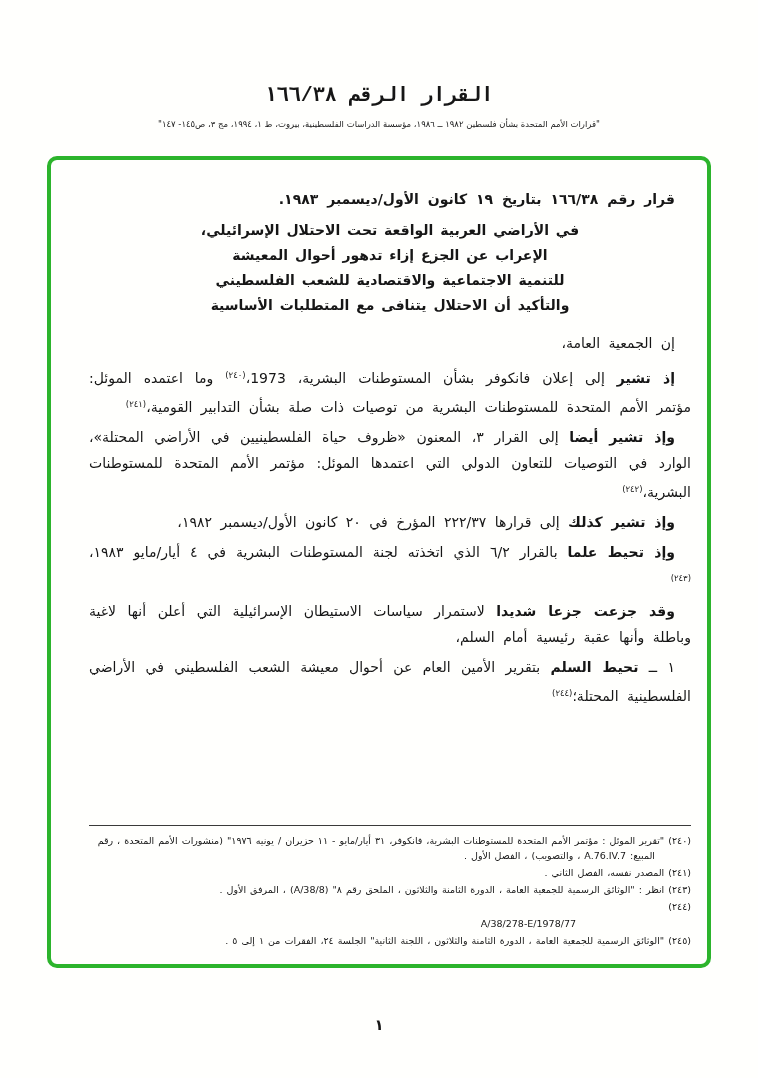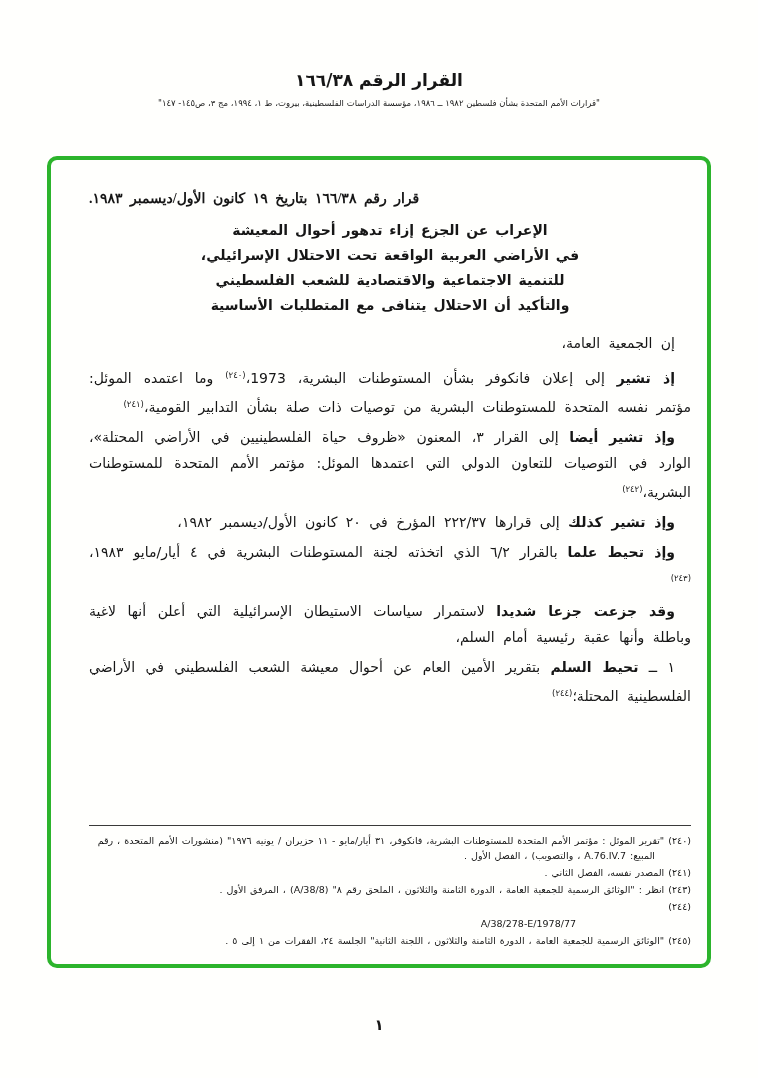--- a/index.html
+++ b/index.html
@@ -8,38 +8,38 @@
     width: 758px; height: 1078px;
     background: #fffffd;
     font-family: "DejaVu Sans", sans-serif;
     color: #161616;
     overflow: hidden;
   }
   .page { position: relative; width: 758px; height: 1078px; background: #fffffd; }
 
   
   .doc-header { position: absolute; top: 70px; left: 0; width: 100%; text-align: center; direction: rtl; }
-  .doc-title { font-size: 17px; font-weight: 700; margin: 0; }
+  .doc-title { font-size: 20px; font-weight: 700; margin: 12px; font-family: Liberation Mono, monospace; }
   .doc-source { margin-top: 8px; font-size: 8.5px; color: #1d1d1d; }
 
   
   .green-box {
     position: absolute; left: 47px; top: 156px;
     width: 664px; height: 812px;
     border: 4px solid #2cb42c;
     border-radius: 10px;
     background: #fffffd;
     padding: 26px 16px 14px 38px;
     display: flex; flex-direction: column;
     direction: rtl;
     overflow: hidden;
   }
 
   .res-body { font-size: 14px; line-height: 26px; text-align: justify; word-spacing: 4px; }
-  .res-heading { font-weight: 700; text-indent: 16px; margin: 0 0 4px 0; text-align: left; font-family: Liberation Serif, serif; }
+  .res-heading { font-weight: 700; text-indent: 16px; margin: 0 0 4px 0; text-align: right; }
   .res-subject { text-align: center; font-weight: 700; line-height: 25px; margin: 6px 0 12px 0; word-spacing: 2px; }
   .subject-line { text-align: center; }
   .salutation { font-weight: 400; text-indent: 16px; margin: 6px 0; text-align: right; }
   .para { margin: 4px 0; text-indent: 16px; }
   .para .lead { font-weight: 700; }
   .para .num { font-weight: 400; }
   .ref { font-size: 8.5px; vertical-align: 5px; letter-spacing: 0; }
 
   
   .footnotes { margin-top: auto; direction: rtl; }
@@ -64,29 +64,29 @@
     <div class="doc-source">"قرارات الأمم المتحدة بشأن فلسطين ١٩٨٢ ــ ١٩٨٦، مؤسسة الدراسات الفلسطينية، بيروت، ط ١، ١٩٩٤، مج ٣، ص١٤٥- ١٤٧"</div>
   </div>
 
   <div class="green-box">
 
     <div class="res-body">
 
       <p class="res-heading">قرار رقم ١٦٦/٣٨ بتاريخ ١٩ كانون الأول/ديسمبر ١٩٨٣.</p>
 
       <div class="res-subject">
+        <div class="subject-line">في الأراضي العربية الواقعة تحت الاحتلال الإسرائيلي،</div>
         <div class="subject-line">الإعراب عن الجزع إزاء تدهور أحوال المعيشة</div>
-        <div class="subject-line">في الأراضي العربية الواقعة تحت الاحتلال الإسرائيلي،</div>
         <div class="subject-line">للتنمية الاجتماعية والاقتصادية للشعب الفلسطيني</div>
         <div class="subject-line">والتأكيد أن الاحتلال يتنافى مع المتطلبات الأساسية</div>
       </div>
 
       <p class="salutation">إن الجمعية العامة،</p>
 
-      <p class="para"><span class="num"></span><span class="lead">إذ تشير</span><span> إلى إعلان فانكوفر بشأن المستوطنات البشرية، 1973،</span><sup class="ref">(٢٤٠)</sup><span> وما اعتمده الموئل: مؤتمر نفسه المتحدة للمستوطنات البشرية من توصيات ذات صلة بشأن التدابير القومية،</span><sup class="ref">(٢٤١)</sup></p>
+      <p class="para"><span class="num"></span><span class="lead">إذ تشير</span><span> إلى إعلان فانكوفر بشأن المستوطنات البشرية، 1973،</span><sup class="ref">(٢٤٠)</sup><span> وما اعتمده الموئل: مؤتمر الأمم المتحدة للمستوطنات البشرية من توصيات ذات صلة بشأن التدابير القومية،</span><sup class="ref">(٢٤١)</sup></p>
 
       <p class="para"><span class="num"></span><span class="lead">وإذ تشير أيضا</span><span> إلى القرار ٣، المعنون «ظروف حياة الفلسطينيين في الأراضي المحتلة»، الوارد في التوصيات للتعاون الدولي التي اعتمدها الموئل: مؤتمر الأمم المتحدة للمستوطنات البشرية،</span><sup class="ref">(٢٤٢)</sup></p>
 
       <p class="para"><span class="num"></span><span class="lead">وإذ تشير كذلك</span><span> إلى قرارها ٢٢٢/٣٧ المؤرخ في ٢٠ كانون الأول/ديسمبر ١٩٨٢،</span></p>
 
       <p class="para"><span class="num"></span><span class="lead">وإذ تحيط علما</span><span> بالقرار ٦/٢ الذي اتخذته لجنة المستوطنات البشرية في ٤ أيار/مايو ١٩٨٣،</span><sup class="ref">(٢٤٣)</sup></p>
 
       <p class="para"><span class="num"></span><span class="lead">وقد جزعت جزعا شديدا</span><span> لاستمرار سياسات الاستيطان الإسرائيلية التي أعلن أنها لاغية وباطلة وأنها عقبة رئيسية أمام السلم،</span></p>
 
       <p class="para"><span class="num">١ ــ </span><span class="lead">تحيط السلم</span><span> بتقرير الأمين العام عن أحوال معيشة الشعب الفلسطيني في الأراضي الفلسطينية المحتلة؛</span><sup class="ref">(٢٤٤)</sup></p>

